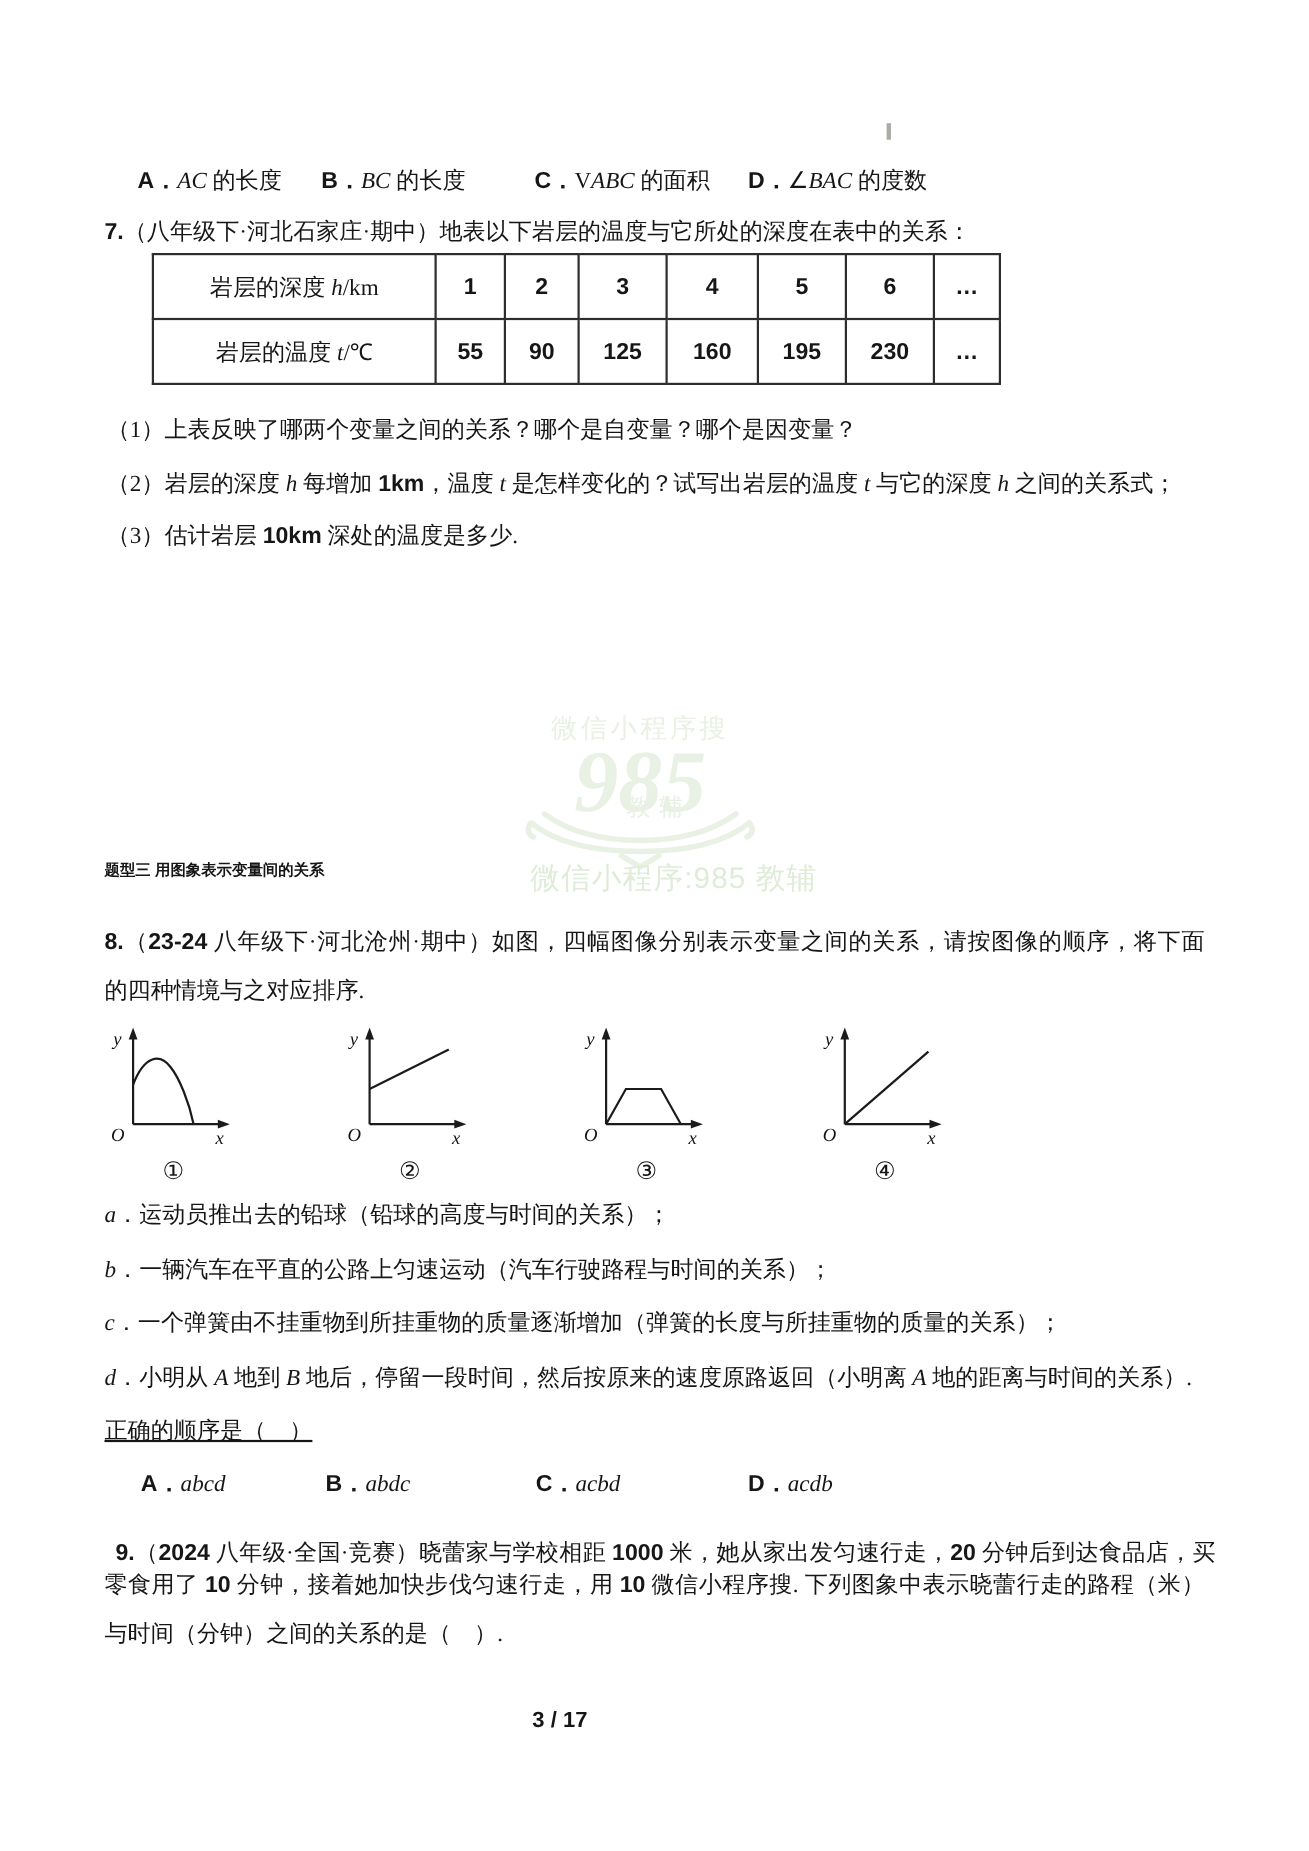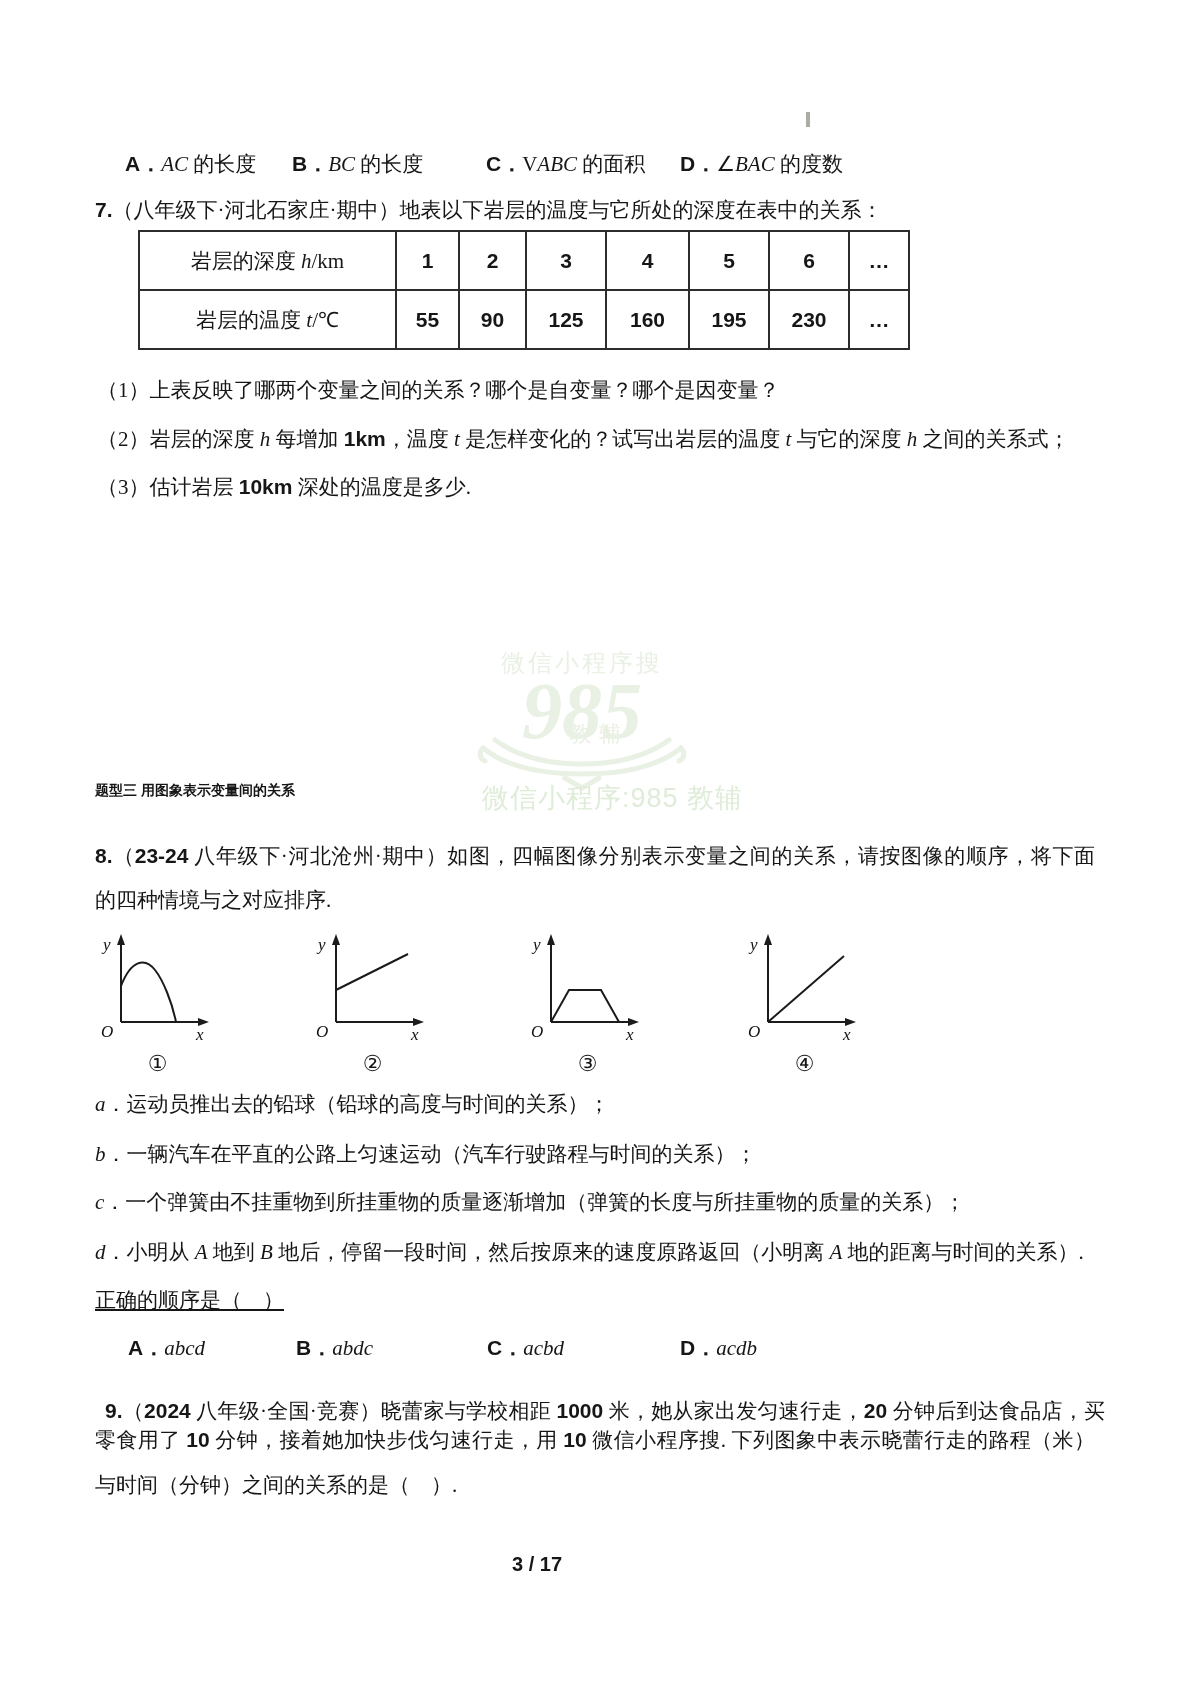--- a/index.html
+++ b/index.html
@@ -21,21 +21,21 @@
   .curve{fill:none;stroke:#1b1b1b;stroke-width:2;}
   .axlab{font-family:"Liberation Serif",serif;font-style:italic;font-size:17px;fill:#111;}
   .graph{width:125px;}
   .glabel{text-align:center;width:125px;font-size:22px;margin-top:6px;line-height:24px;}
   .wm{color:#e9f0e4;text-align:center;}
   .wm-tag{font-size:24px;letter-spacing:3px;line-height:26px;}
   .wm-brand{font-size:80px;font-weight:700;font-style:italic;line-height:70px;}
   .wm-sub{font-size:22px;letter-spacing:8px;margin-top:-24px;margin-left:34px;line-height:24px;}
   .wmline{color:#dfecd8;font-size:27px;letter-spacing:1px;font-family:"Liberation Sans",sans-serif;white-space:nowrap;}
   .stray{position:absolute;left:806px;top:112px;width:4px;height:15px;background:#a9ada3;}
-  .footer{left:0;top:1551px;width:1018px;text-align:center;font-size:20px;line-height:26px;padding-left:28px;}
+  .footer{left:0;top:1551px;width:1018px;text-align:center;font-size:20px;line-height:26px;}
 </style>
 </head>
 <body>
 
 <div class="page">
 
   <span class="stray"></span>
 
   <div class="optrow" style="top:150px;">
     <span class="opt t" style="left:125px;"><span class="b">A．</span><span class="em">AC</span><span> 的长度</span></span>

